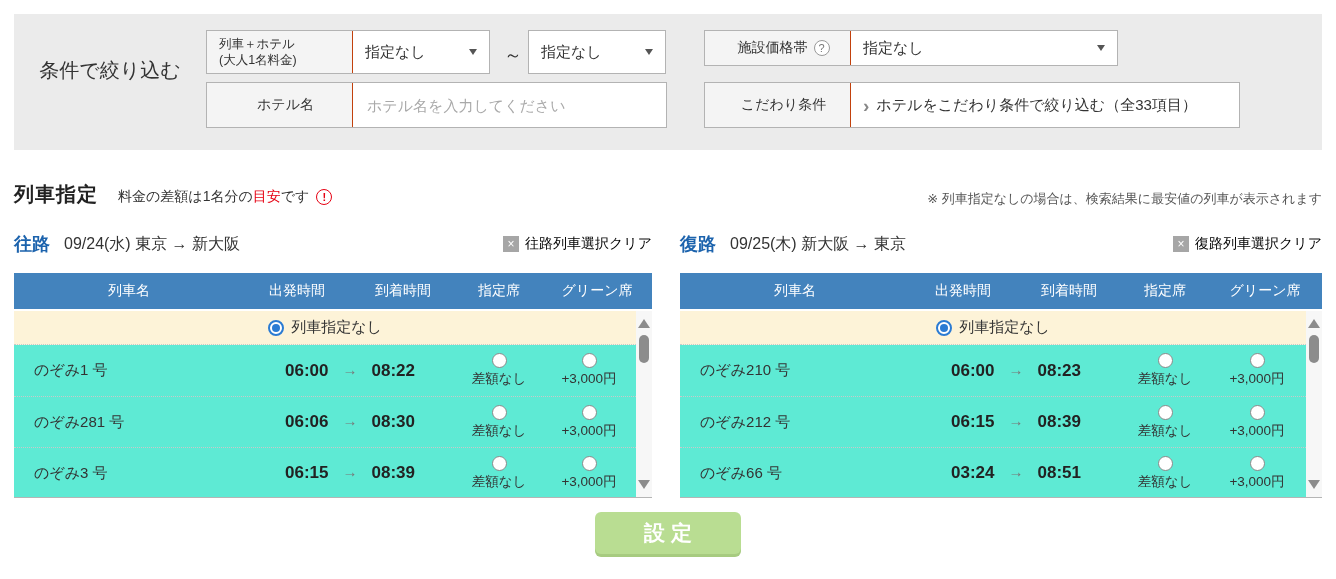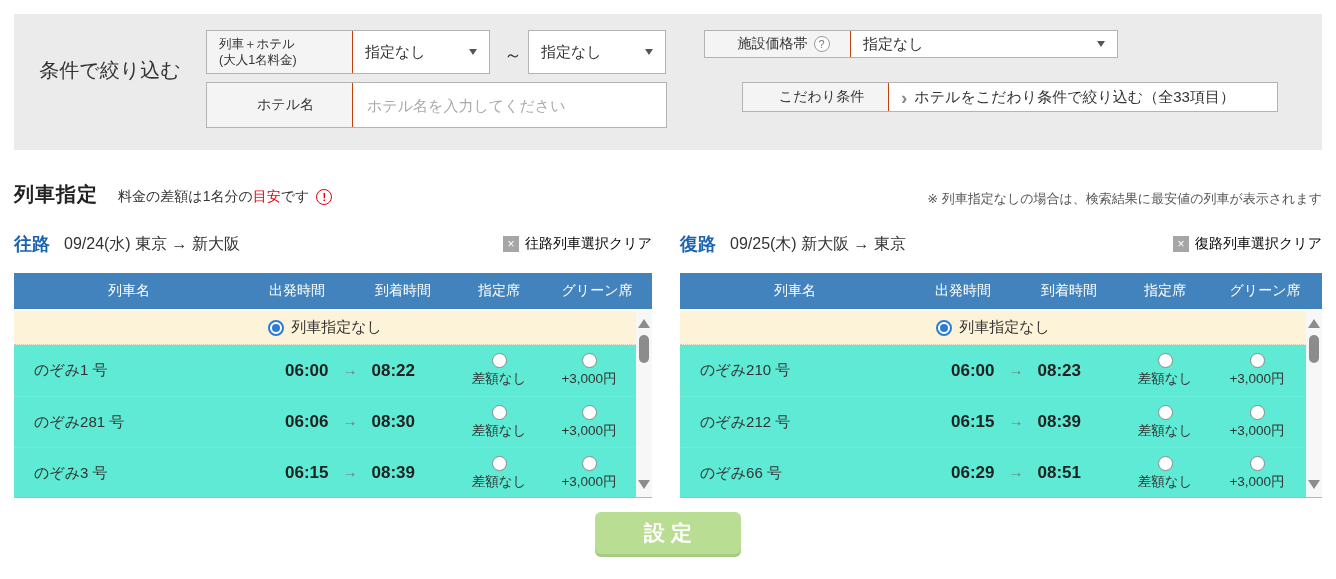--- a/index.html
+++ b/index.html
@@ -95,39 +95,39 @@
 
     <span class="tilde" style="left:490px; top:29px;">～</span>
 
     <div class="fbox" style="left:514px; top:16px; width:138px; height:44px;">
       <div class="select-area">
         <span>指定なし</span>
         <span class="caret"></span>
       </div>
     </div>
 
-    <div class="fbox" style="left:690px; top:16px; width:414px; height:28px;">
+    <div class="fbox" style="left:690px; top:16px; width:414px; height:36px;">
       <div class="fbox-label single" style="width:146px;">
         <span>施設価格帯</span>
         <span class="help-badge">?</span>
       </div>
       <div class="select-area">
         <span>指定なし</span>
         <span class="caret"></span>
       </div>
     </div>
 
     <div class="fbox" style="left:192px; top:68px; width:461px; height:46px;">
       <div class="fbox-label single" style="width:146px;">
         <span>ホテル名</span>
       </div>
       <input class="hotel-input" type="text" placeholder="ホテル名を入力してください" style="">
     </div>
 
-    <div class="fbox" style="left:728px; top:68px; width:536px; height:30px;">
+    <div class="fbox" style="left:690px; top:68px; width:536px; height:46px;">
       <div class="fbox-label single" style="width:146px;">
         <span>こだわり条件</span>
       </div>
       <div class="pref-link">
         <span class="pref-chevron">›</span>
         <span class="pref-text">ホテルをこだわり条件で絞り込む（全33項目）</span>
       </div>
     </div>
   </div>
 
@@ -278,21 +278,21 @@
           </div>
           <div class="c-opt c-grn">
             <span class="radio-off"></span>
             <span class="olabel">+3,000円</span>
           </div>
         </div>
 
         <div class="trow">
           <div class="c-name">のぞみ66 号</div>
           <div class="c-time">
-            <span class="t">06:29</span>
+            <span class="t">03:24</span>
             <span class="arr">→</span>
             <span class="t">08:51</span>
           </div>
           <div class="c-opt c-res">
             <span class="radio-off"></span>
             <span class="olabel">差額なし</span>
           </div>
           <div class="c-opt c-grn">
             <span class="radio-off"></span>
             <span class="olabel">+3,000円</span>

